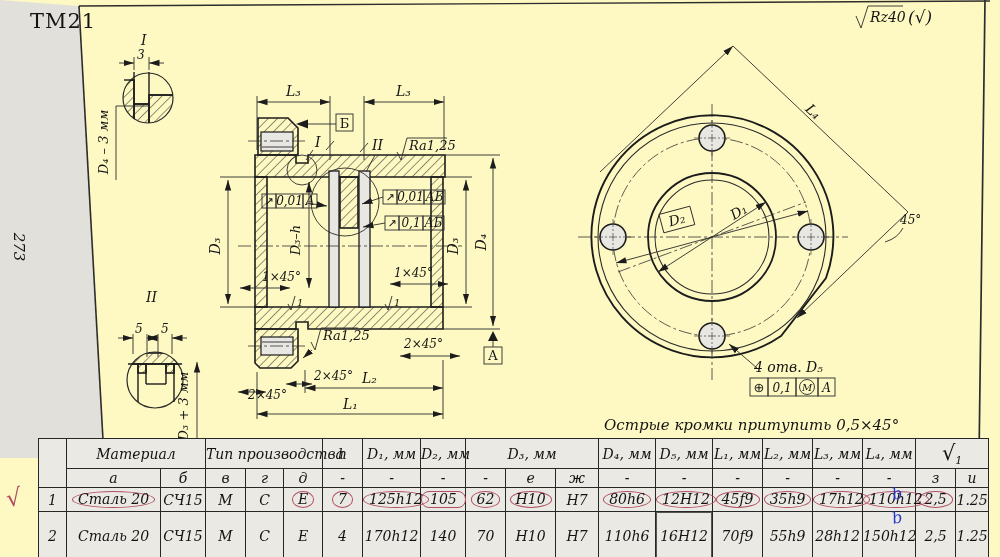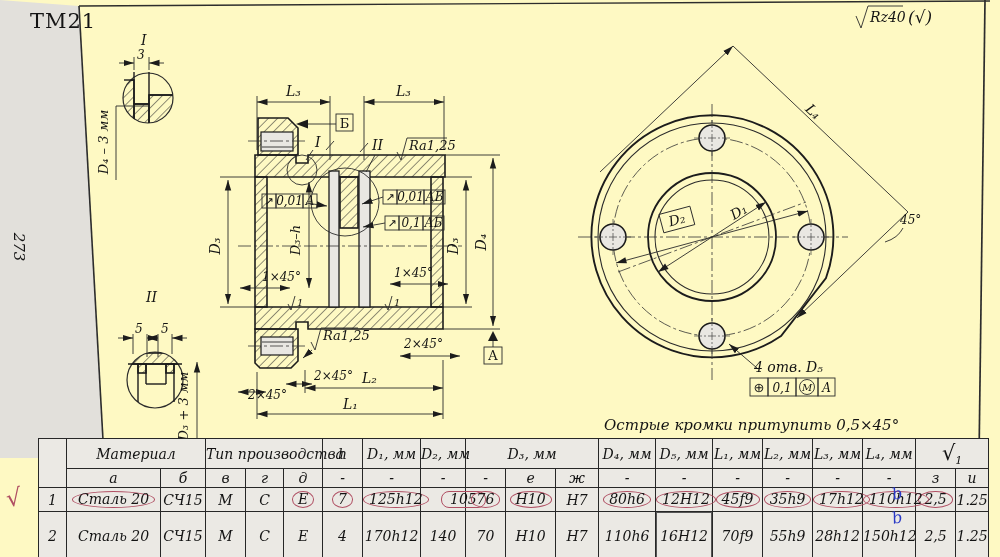--- a/index.html
+++ b/index.html
@@ -24,21 +24,21 @@
   
   table.spec{position:absolute;left:38px;top:438px;width:950px;border-collapse:collapse;
      table-layout:fixed;background:#ebe9e4;}
   table.spec th,table.spec td{border:1.4px solid #272727;text-align:center;vertical-align:middle;
      padding:0;font:italic 14px "DejaVu Serif",serif;color:#131313;overflow:visible;white-space:nowrap;}
   table.spec th{font-weight:normal;}
   tr.hr1{height:30px} tr.hr2{height:19px} tr.dr1{height:24px} tr.dr2{height:25px}
   .rough-big{font-size:21px;font-style:normal;font-family:"DejaVu Sans",sans-serif}
   .rough-idx{font-size:11px;vertical-align:-4px}
   .pen{display:inline-block;line-height:1.05;padding:0 5px;border:1.6px solid #b04f63;border-radius:50%;}
-  .penbox{display:inline-block;line-height:1.05;padding:0 8px;border:1.5px solid #b04f63;border-radius:8px;margin-left:20px;}
+  .penbox{display:inline-block;line-height:1.05;padding:0 8px;border:1.5px solid #b04f63;border-radius:8px;}
   .penrect{display:inline-block;line-height:1.05;padding:16px 3px;border:1px solid #555;}
   .l4cell{position:relative;}
   .bmark{position:absolute;left:56%;top:-4px;color:#2838c6;font:italic 16px "DejaVu Serif",serif;
      transform:rotate(-12deg);}
   .redcheck{position:absolute;left:6px;top:484px;color:#b04f63;font:24px "DejaVu Sans",sans-serif;
      transform:rotate(-8deg);}
 </style>
 </head>
 <body>
 
@@ -390,21 +390,21 @@
   <tr class="dr1">
     <td>1</td>
     <td><span class="pen">Сталь 20</span></td>
     <td>СЧ15</td>
     <td>М</td>
     <td>С</td>
     <td><span class="pen">Е</span></td>
     <td><span class="pen">7</span></td>
     <td><span class="pen">125h12</span></td>
     <td><span class="penbox">105</span></td>
-    <td><span class="pen">76</span></td>
+    <td><span class="pen">62</span></td>
     <td><span class="pen">Н10</span></td>
     <td>Н7</td>
     <td><span class="pen">80h6</span></td>
     <td><span class="pen">12Н12</span></td>
     <td><span class="pen">45f9</span></td>
     <td><span class="pen">35h9</span></td>
     <td><span class="pen">17h12</span></td>
     <td class="l4cell"><span class="pen">110h12</span><span class="bmark">b</span></td>
     <td><span class="pen">2,5</span></td>
     <td>1.25</td>

